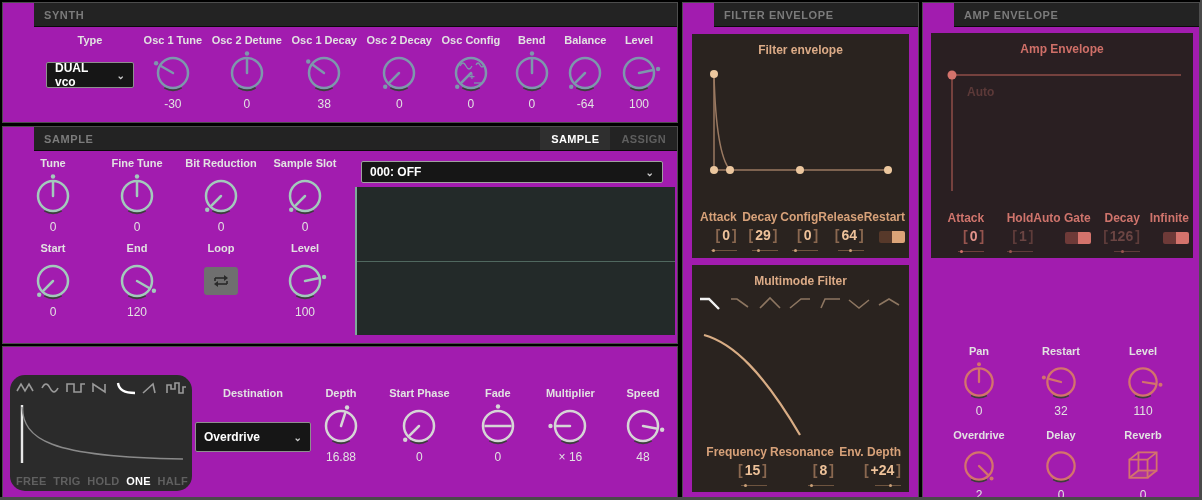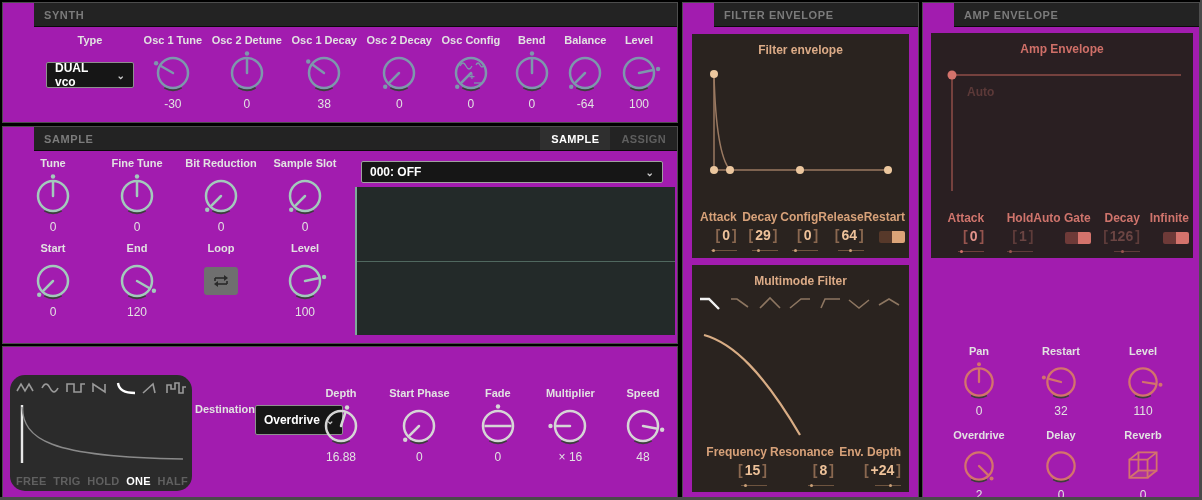--- a/index.html
+++ b/index.html
@@ -32,21 +32,21 @@
                    border-left:2px solid #7fa99b;}
   #sample .wavemid{position:absolute;left:0;right:0;top:50%;height:1px;background:#50685f;}
 
   
   #mods .lfobox{position:absolute;left:7px;top:28px;width:182px;height:116px;background:#2b2b2b;border-radius:15px;}
   #mods .iconrow{display:flex;gap:1px;padding:4px 3px 0 5px;}
   #mods .wicon{width:24px;height:18px;cursor:default;}
   #mods .modes{position:absolute;left:6px;right:4px;bottom:4px;display:flex;justify-content:space-between;}
   #mods .mode{font-size:11px;font-weight:bold;color:#606060;letter-spacing:.3px;}
   #mods .mode.active{color:#ffffff;}
-  #mods .dest{position:absolute;left:192px;top:40px;width:116px;display:flex;flex-direction:row;align-items:center;}
+  #mods .dest{position:absolute;left:192px;top:40px;width:116px;display:flex;flex-direction:column;align-items:center;}
   #mods .knobrow{position:absolute;left:316px;right:12px;top:40px;display:flex;justify-content:space-between;}
 
   
   .innerbox{position:absolute;box-sizing:border-box;}
   .ibox-title{font-size:12px;font-weight:bold;text-align:center;padding-top:9px;}
   .eprow{position:absolute;left:4px;right:4px;display:flex;justify-content:space-between;}
   .ep{display:flex;flex-direction:column;align-items:flex-end;flex:1;}
   .eplabel{font-size:12px;font-weight:bold;white-space:nowrap;}
   .epval{display:flex;align-items:center;font-size:14px;font-weight:bold;margin-top:3px;gap:2px;}
   .brk{font-size:14px;font-weight:bold;}

